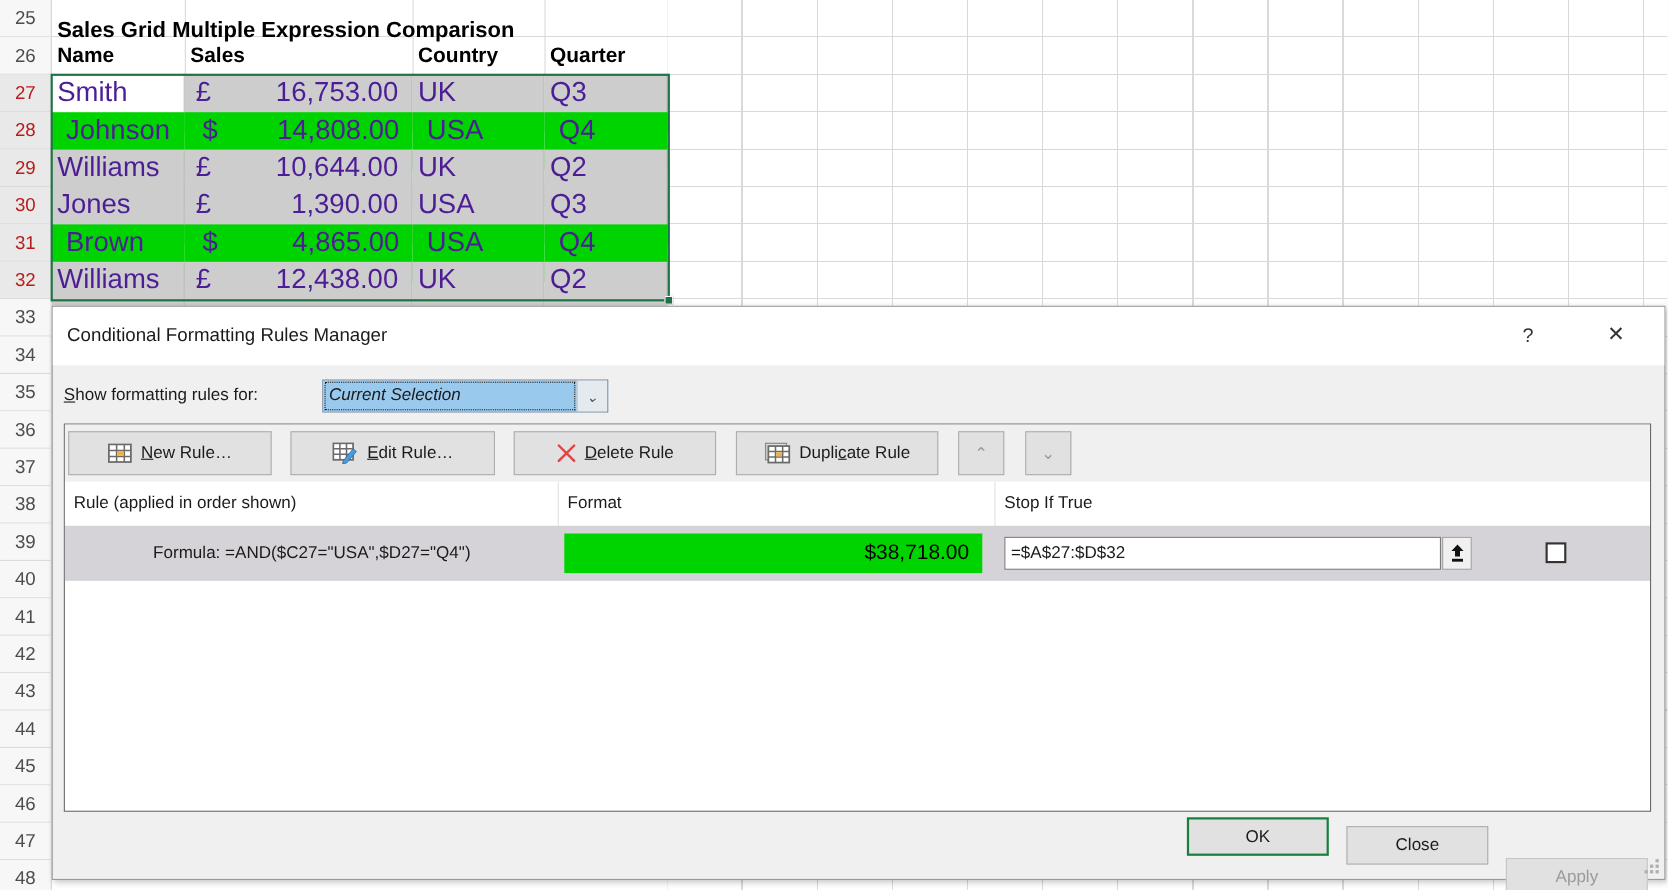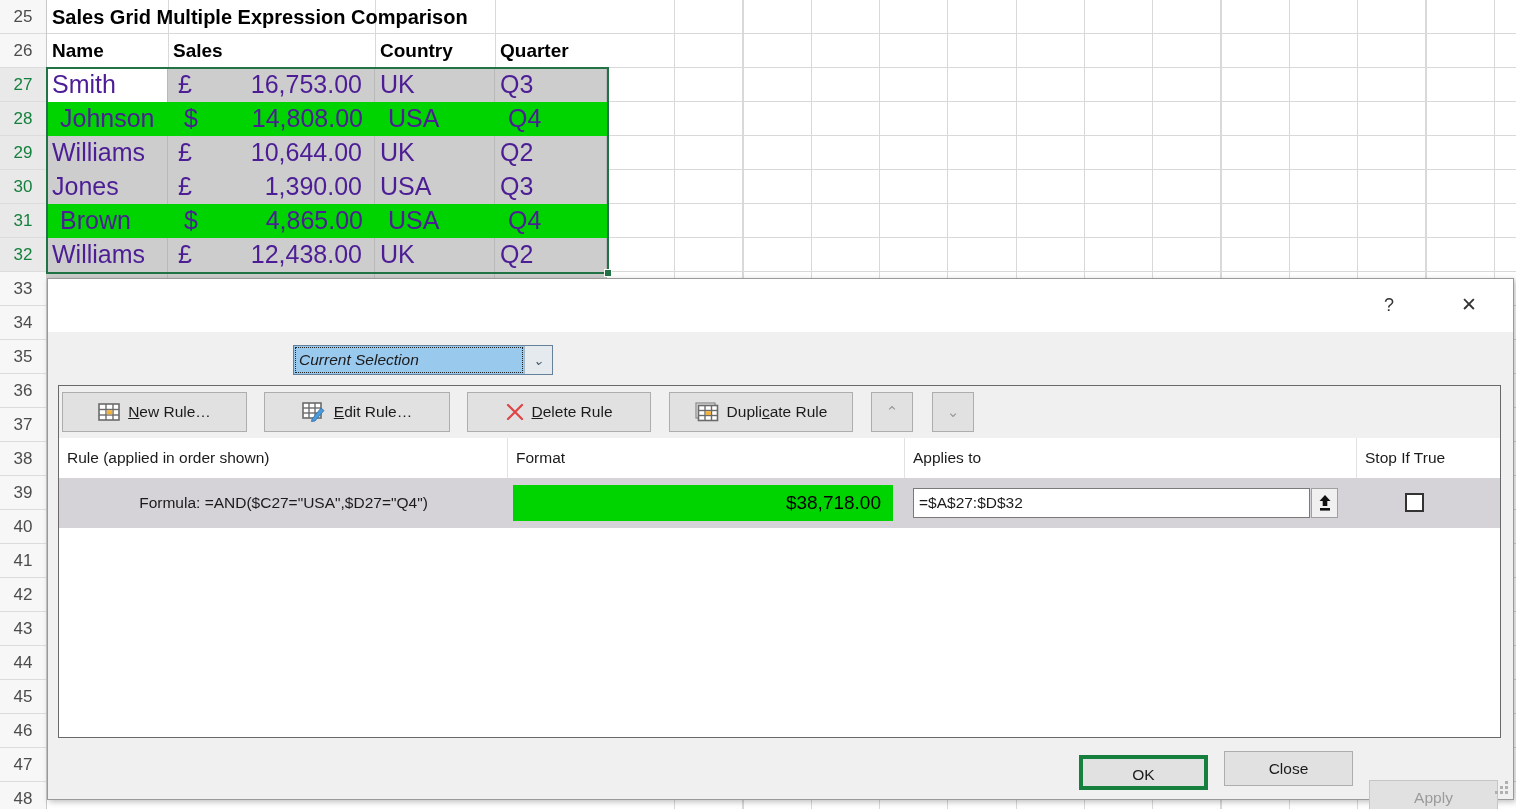--- a/index.html
+++ b/index.html
@@ -11,23 +11,23 @@
   .hlines { position:absolute; left:47px; top:0; width:1469px; height:809px;
     background:repeating-linear-gradient(to bottom, transparent 0 33px, #d9d9d9 33px 34px); }
   .vlines { position:absolute; left:607px; top:0; width:909px; height:809px;
     background:repeating-linear-gradient(to right, transparent 0 67px, #d9d9d9 67px 68.3px); }
   .colline { position:absolute; top:0; width:1px; height:68px; background:#d9d9d9; }
 
   .rowhead { position:absolute; left:0; top:0; width:47px; height:816px; background:#f7f7f7;
     border-right:1px solid #c9c9c9; z-index:3; }
   .rn { width:100%; height:34px; line-height:33px; text-align:center; font-size:17px;
     color:#4d4d4d; border-bottom:1px solid #dcdcdc; background:#f7f7f7; }
-  .rn.sel { color:#15803d; background:#e9e9e9; font-weight:400; }
-
-  .sheet-title { position:absolute; left:52px; top:1px; height:34px; line-height:33px;
+  .rn.sel { color:#b91c1c; background:#e9e9e9; font-weight:400; }
+
+  .sheet-title { position:absolute; left:52px; top:12px; height:34px; line-height:33px;
     font-size:20px; font-weight:bold; color:#000; white-space:nowrap; z-index:1; }
   .hdr-row { position:absolute; top:34px; height:34px; z-index:1; }
   .hdr-cell { position:absolute; top:0; height:34px; line-height:33px; font-size:19px;
     font-weight:bold; color:#000; padding-left:5px; }
 
   .datagrid { position:absolute; left:47px; top:68px; width:560px; height:204px; z-index:2; }
   .drow { position:absolute; left:0; width:560px; height:34px; }
   .dcell { position:absolute; top:0; height:52px; line-height:33px; font-size:25px; color:#4c1d95;
     padding-left:5px; overflow:hidden; white-space:nowrap; }
   .drow.gray .dcell { background:#cdcdcd; border-right:1px solid #b9b9b9; border-bottom:1px solid #bdbdbd; }
@@ -85,21 +85,21 @@
   .applies-wrap { position:absolute; left:854px; top:10px; height:30px; display:flex; }
   .applies-input { width:397px; height:30px; border:1px solid #7a7a7a; background:#fff;
     font-family:"Liberation Sans", sans-serif; font-size:15.5px; padding:0 5px; color:#1b1b1b; }
   .collapse-btn { width:27px; height:30px; margin-left:1px; background:#f0f0f0; border:1px solid #a0a0a0;
     display:flex; align-items:center; justify-content:center; }
   .stop-check { position:absolute; left:1346px; top:15px; width:19px; height:19px;
     background:#fff; border:2px solid #333; }
 
   .footer-btn { position:absolute; width:129px; height:35px; background:#e1e1e1; border:1px solid #adadad;
     font-size:15.5px; color:#1b1b1b; text-align:center; line-height:33px; cursor:default; }
-  .btn-ok { left:1031px; top:476px; border:4px solid #15803d; line-height:31px; }
+  .btn-ok { left:1031px; top:464px; border:2px solid #15803d; line-height:31px; }
   .btn-close { left:1176px; top:472px; }
   .btn-apply { left:1321px; top:472px; color:#9b9b9b; border-color:#c6c6c6;margin-top:29px; }
 
   .grip { position:absolute; right:5px; bottom:5px; width:14px; height:14px; }
   .grip i { position:absolute; width:3px; height:3px; background:#b0b0b0; }
 </style>
 </head>
 <body>
 
 <div id="app">
@@ -201,24 +201,26 @@
       <div class="dcell" style="left:448px;width:112px">Q2</div>
     </div>
   </div>
 
   <div class="sel-border">
     <div class="fill-handle"></div>
   </div>
 
   <div class="dlg">
     <div class="dlg-titlebar">
+      <div class="dlg-title">Conditional Formatting Rules Manager</div>
       <div class="cap-btn cap-help">?</div>
       <div class="cap-btn cap-close">✕</div>
     </div>
 
+    <div class="show-label"><span class="u">S</span><span>how formatting rules for:</span></div>
 
     <div class="combo">
       <div class="combo-text">Current Selection</div>
       <div class="combo-arrow">⌄</div>
     </div>
 
     <div class="rulesbox">
       <div class="toolbar">
         <div class="tbtn" style="left:3px;width:185px">
           <span>
@@ -272,21 +274,20 @@
             <span>⌃</span>
           </div>
         <div class="arrbtn" style="left:873px">
             <span>⌄</span>
           </div>
       </div>
 
       <div class="listhdr">
         <div class="lh" style="width:449px">Rule (applied in order shown)</div>
         <div class="lh" style="width:397px">Format</div>
-        <div class="lh" style="width:452px">Applies to</div>
         <div class="lh" style="width:143px">Stop If True</div>
       </div>
 
       <div class="rulerow">
         <div class="rule-desc">Formula: =AND($C27="USA",$D27="Q4")</div>
         <div class="swatch">$38,718.00</div>
         <div class="applies-wrap">
           <input class="applies-input" type="text" value="=$A$27:$D$32" style="">
           <div class="collapse-btn">
               <svg width="16" height="18" viewBox="0 0 16 18">

